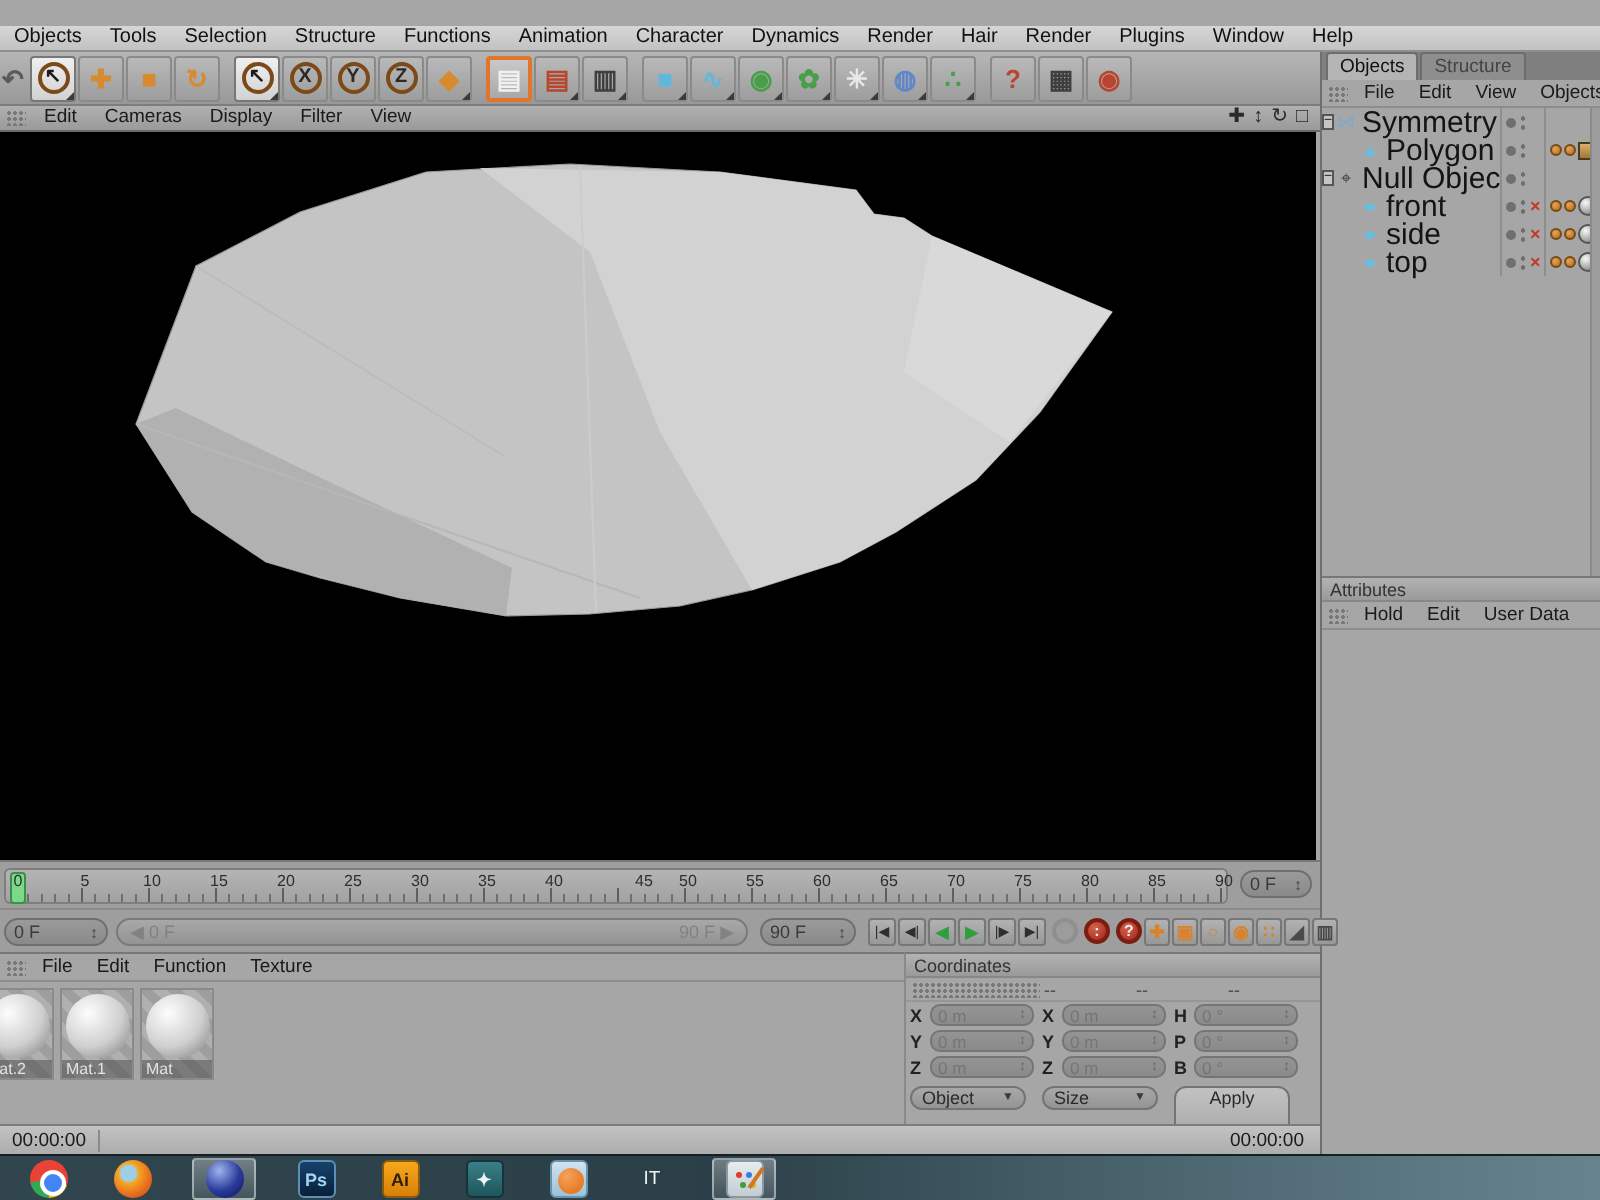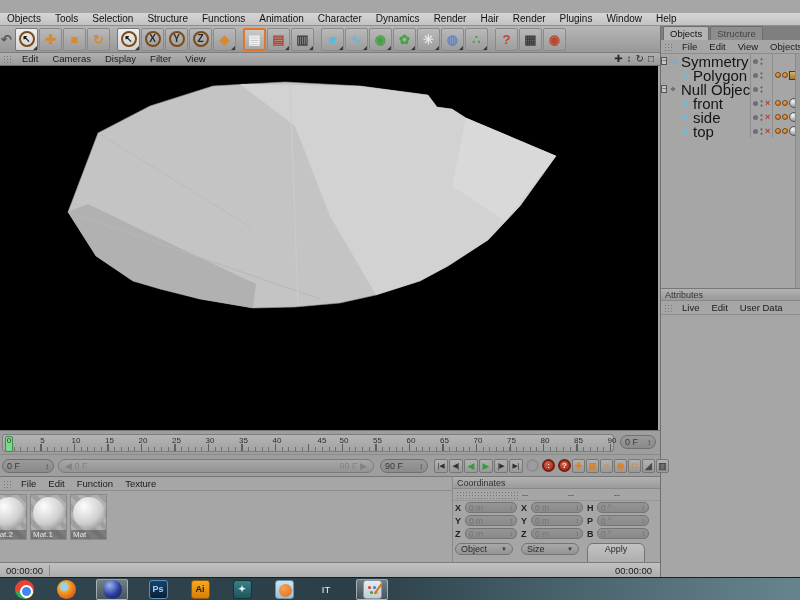--- a/index.html
+++ b/index.html
@@ -154,21 +154,21 @@
   #statusbar { position:absolute; left:0; top:562px; width:660px; height:15px;
     background:linear-gradient(#c2c2c2,#adadad); border-top:1px solid #7d7d7d;
     display:flex; align-items:center; color:#1a1a1a; font-size:9.5px; }
   #status-time { padding:0 6px; }
   #status-divider { width:1px; height:11px; background:#8a8a8a; margin-right:6px; }
   #status-right { margin-left:auto; padding-right:8px; }
 
   
   #taskbar { position:absolute; left:0; top:577px; width:800px; height:23px;
     background:linear-gradient(90deg,#31454e 0%,#2b3f48 45%,#48626c 70%,#67848e 100%);
-    border-top:1px solid #152025; display:flex; align-items:center; gap:18px; padding-left:12px; }
+    border-top:1px solid #152025; display:flex; align-items:flex-end; gap:18px; padding-left:12px; }
   .tbitem { position:relative; width:24px; height:21px; display:flex; align-items:center; justify-content:center; flex:0 0 auto; }
   .tbitem.boxed { background:linear-gradient(rgba(255,255,255,.32),rgba(255,255,255,.10));
     border:1px solid rgba(255,255,255,.45); border-radius:2px; width:32px; }
   .tbicon { width:19px; height:19px; border-radius:3px; display:flex; align-items:center; justify-content:center;
     font-size:9px; font-weight:bold; }
   .icon-chrome { border-radius:50%; background:conic-gradient(#ea4335 0 30%,#fbbc05 30% 50%,#34a853 50% 72%,#ea4335 72% 100%); position:relative; }
   .icon-chrome::after { content:""; position:absolute; left:5px; top:5px; width:9px; height:9px; border-radius:50%;
     background:#4285f4; border:2px solid #fff; }
   .icon-firefox { border-radius:50%; background:radial-gradient(circle at 38% 35%,#9ecfe8 0 22%,#f5a623 30%,#e66a1e 65%,#b44a10); }
   .icon-c4d { border-radius:50%; background:radial-gradient(circle at 35% 28%,#9db4f0,#2a3a9a 55%,#0e1850); }
@@ -414,21 +414,21 @@
             <span class="odot"></span>
             <span class="odot"></span>
             <span class="spheretag"></span>
           </span>
         </div>
       </div>
     <div id="attr-panel">
       <div class="phead">Attributes</div>
       <div class="pmenu" id="attr-menu">
         <span class="grip"></span>
-      <span class="mitem">Live</span>
+      <span class="mitem">Hold</span>
           <span class="mitem">Edit</span>
           <span class="mitem">User Data</span>
         </div>
     </div>
   </div>
 
   <div id="timeline">
     <div id="ruler">
       <div id="tl-cursor"></div>
     <span class="tlabel" style="left: 6px;">0</span>

